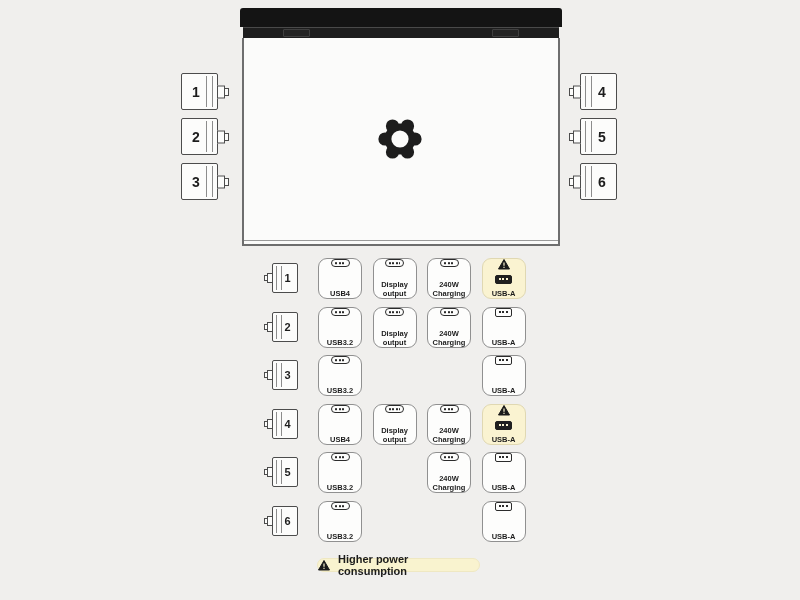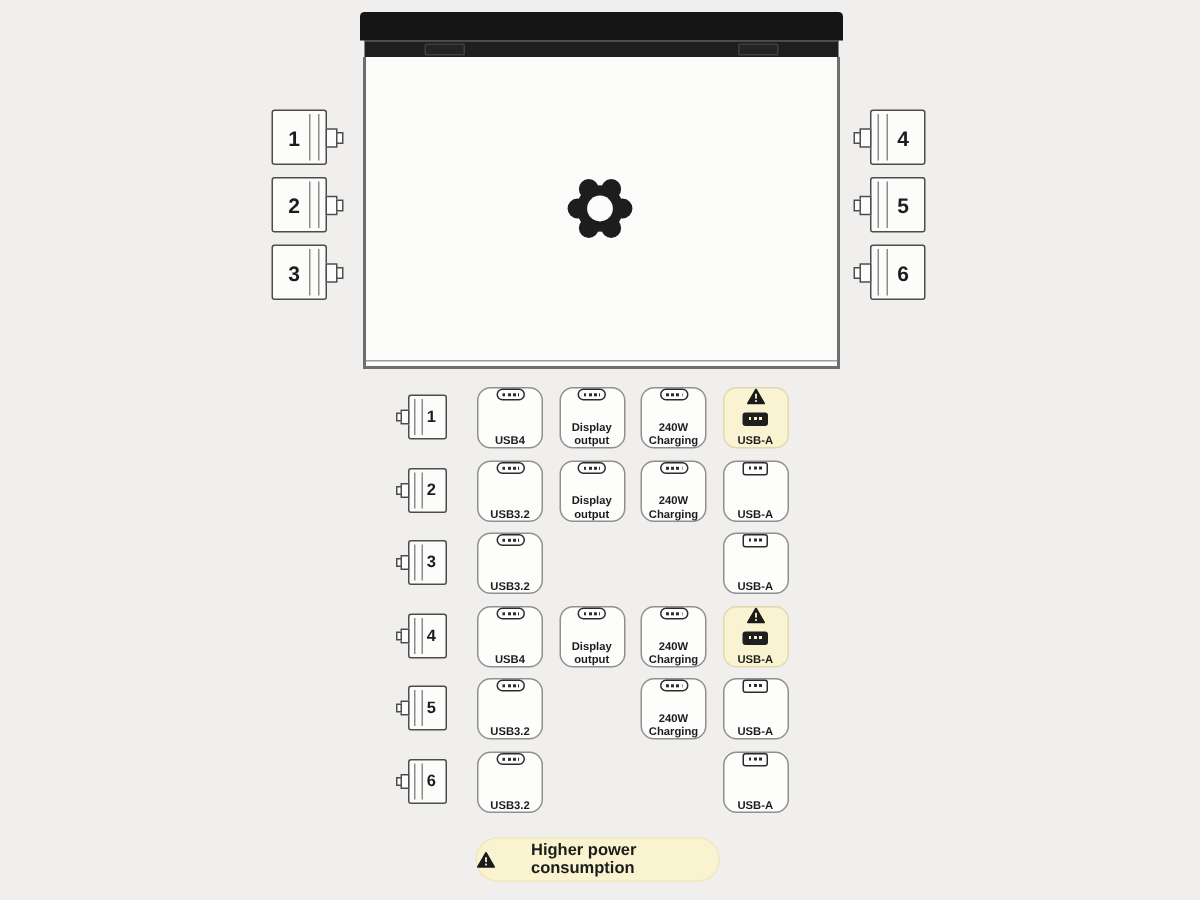--- a/index.html
+++ b/index.html
@@ -62,23 +62,23 @@
   .usba{width:17px;height:9px;border:1.5px solid #2b2b2b;border-radius:2px;
     position:relative;box-sizing:border-box;flex:none;}
   .usba::after{content:"";position:absolute;left:3px;right:3px;top:2px;height:1.6px;
     background:repeating-linear-gradient(90deg,#2b2b2b 0 2px,transparent 2px 3.5px);}
   .usba.filled{background:#1f1f1f;border-color:#1f1f1f;}
   .usba.filled::after{
     background:repeating-linear-gradient(90deg,#faf3d1 0 2px,transparent 2px 3.5px);}
   .warn-tri{width:12px;height:11px;flex:none;}
 
   
-  .legend{position:absolute;left:317px;top:558px;width:163px;height:30px;
+  .legend{position:absolute;left:317px;top:558px;width:163px;height:14px;
     background:#f9f3cf;border:1px solid #efe8c2;border-radius:16px;box-sizing:border-box;
-    display:flex;align-items:center;justify-content:center;gap:24px;}
+    display:flex;align-items:center;justify-content:center;gap:8px;}
   .legend .txt{font-size:11px;font-weight:bold;color:#1c1c1c;}
 </style>
 </head>
 <body>
 
 <div class="stage">
 
   <div class="lid-top"></div>
   <div class="hinge-strip">
     <div class="hinge-seg s1"></div>

